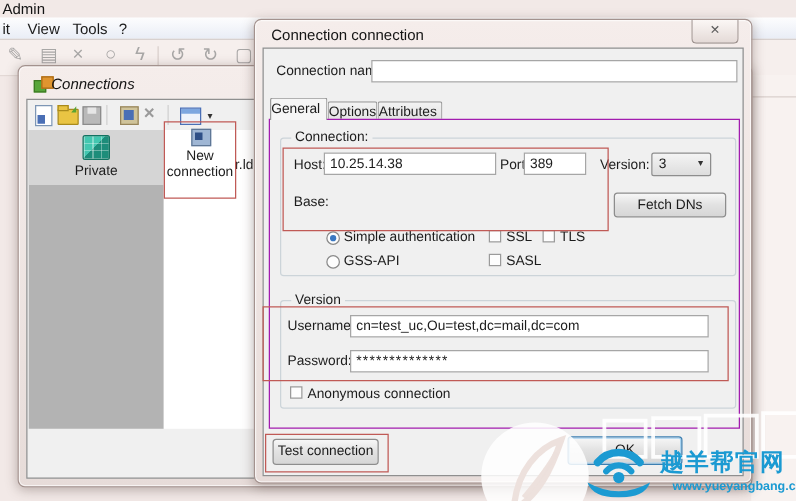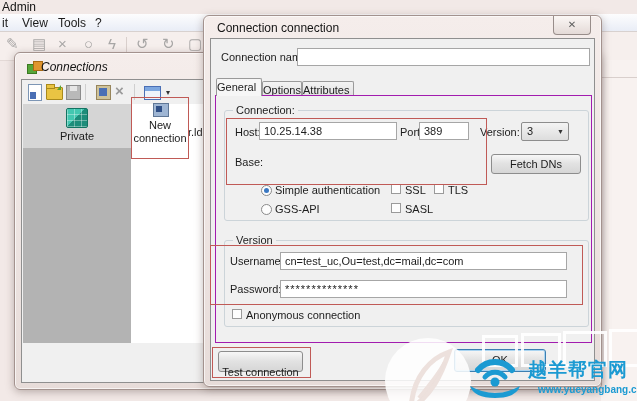--- a/index.html
+++ b/index.html
@@ -251,21 +251,21 @@
       <div class="lbl" style="left:14px;top:187px;">Password:</div>
       <div class="tfield" style="left:64px;top:184px;width:287px;letter-spacing:1px;">**************</div>
 
       <span class="cb" style="left:16px;top:213px;"></span>
       <div class="lbl" style="left:30px;top:213px;">Anonymous connection</div>
 
       <div class="redbox" style="left:10px;top:22px;width:259px;height:65px;"></div>
       <div class="redbox" style="left:-6px;top:149px;width:371px;height:58px;"></div>
     </div>
 
-    <div class="btn" style="left:7px;top:312px;width:85px;height:21px;padding-top:14px;">Test connection</div>
+    <div class="btn" style="left:7px;top:312px;width:85px;height:21px;padding-top:3px;">Test connection</div>
     <div class="btn default" style="left:243px;top:310px;width:92px;height:23px;padding-top:4px;">OK</div>
     <div class="redbox" style="left:1px;top:308px;width:97px;height:29px;"></div>
   </div>
 </div>
 
 <svg class="abs wm" style="left:383px;top:336px;" width="90" height="90" viewBox="0 0 90 90">
   <circle cx="45" cy="45" r="43" fill="#ffffff" fill-opacity="0.85"></circle>
   <path d="M28 72 C30 40 48 22 66 16 C58 40 48 60 28 72 Z" fill="none" stroke="#ecdfdb" stroke-opacity="0.95" stroke-width="5"></path>
   <path d="M36 62 C46 50 56 38 62 26" fill="none" stroke="#ecdfdb" stroke-opacity="0.95" stroke-width="4"></path>
 </svg>

